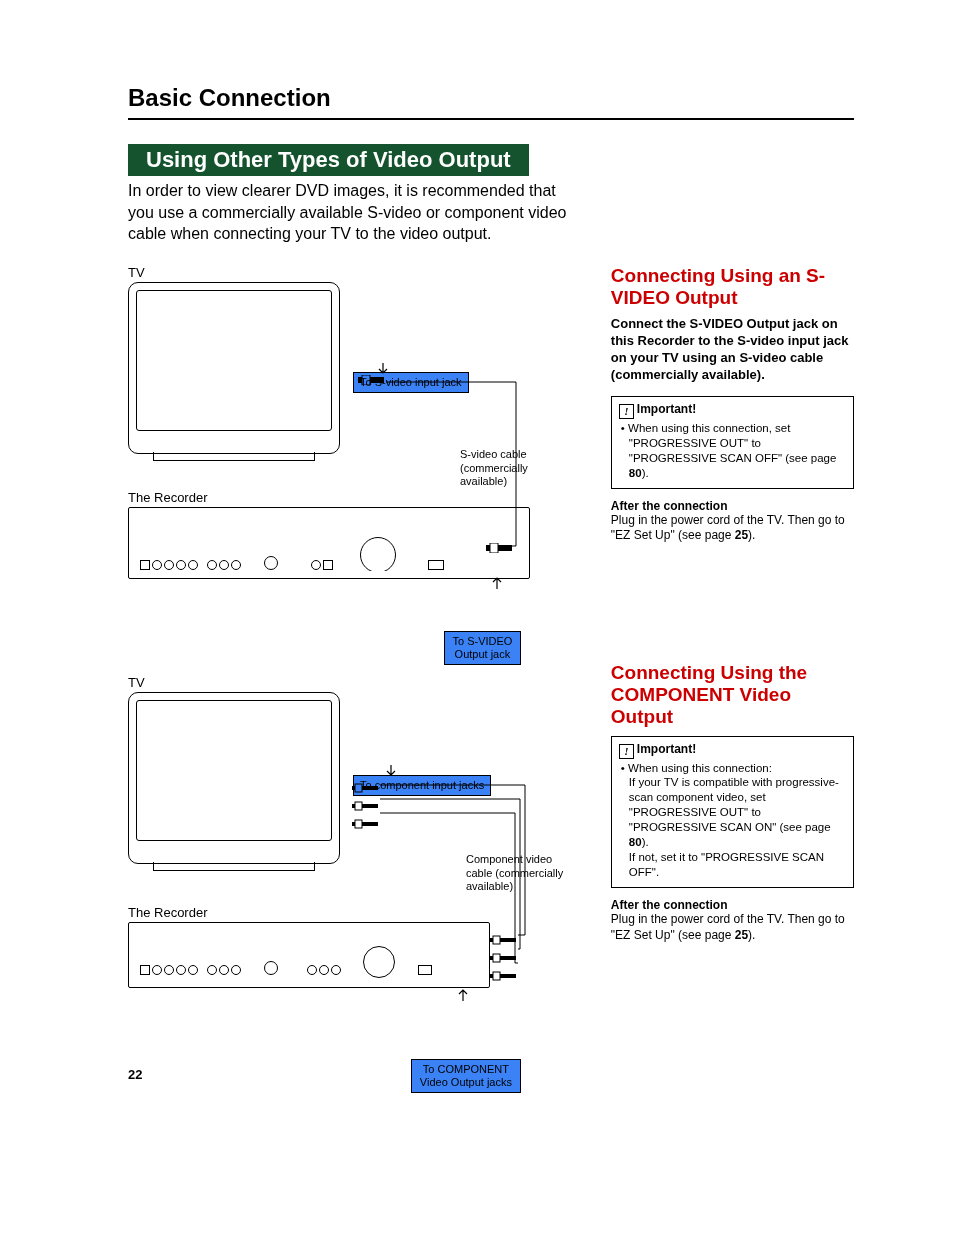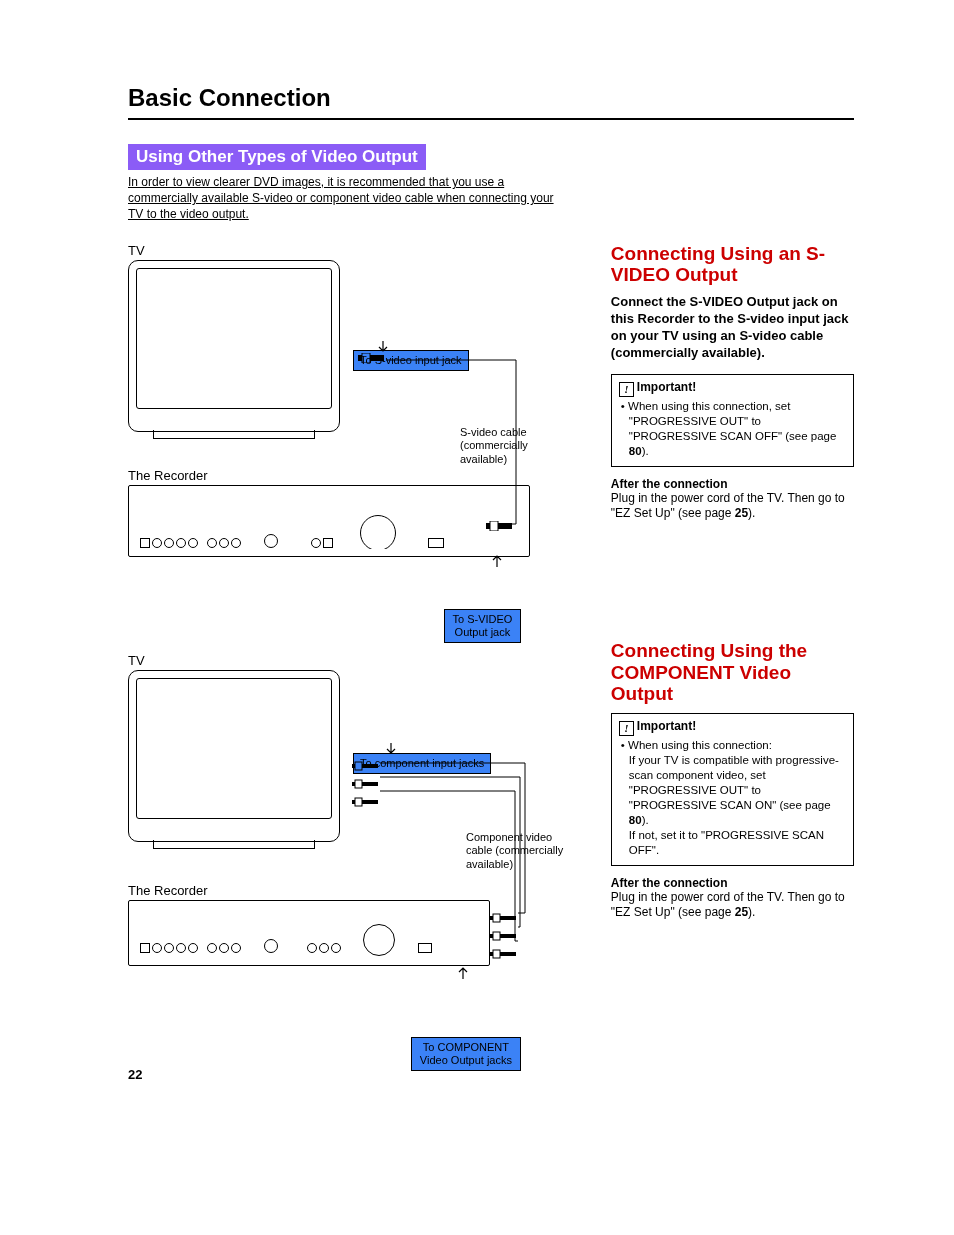--- a/index.html
+++ b/index.html
@@ -21,34 +21,33 @@
       font-weight: bold;
       margin: 0 0 6px 0;
       font-family: Arial, Helvetica, sans-serif;
     }
     .title-rule {
       border: none;
       border-top: 2px solid #000;
       margin: 0 0 24px 0;
     }
     .section-bar {
-      background: #8b5cf6;
+      background: #14532d;
       color: #fff;
       font-weight: bold;
-      font-size: 17px;
-      padding: 3px 8px;
+      font-size: 22px;
+      padding: 3px 18px;
       display: inline-block;
       margin-bottom: 4px;
     }
     .intro-text {
-      font-size: 12px;
+      font-size: 16px;
       line-height: 1.35;
       max-width: 440px;
       margin: 0 0 20px 0;
-      text-decoration: underline;
     }
     .content-row {
       display: flex;
       gap: 90px;
     }
     .left-col {
       width: 420px;
     }
     .right-col {
       width: 260px;

